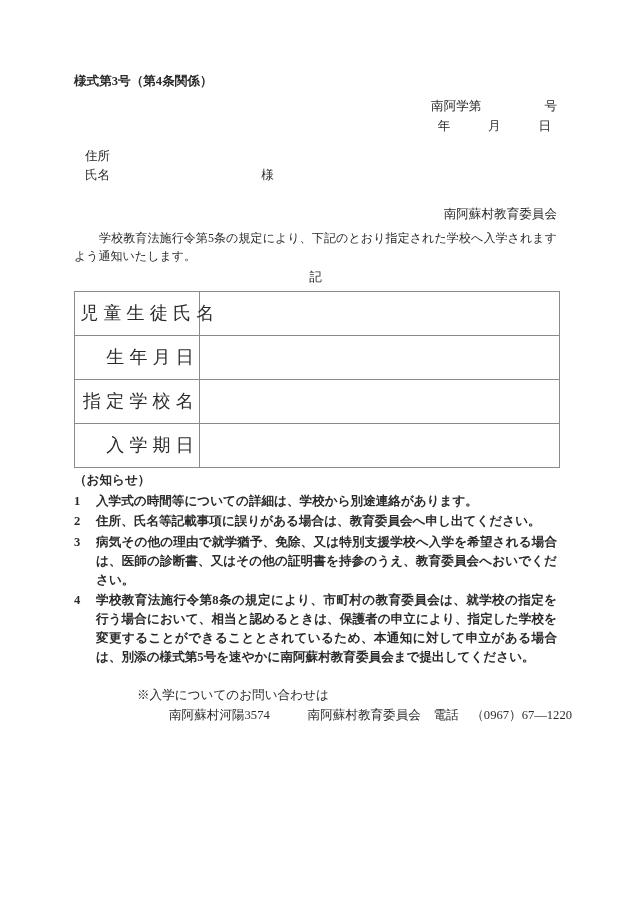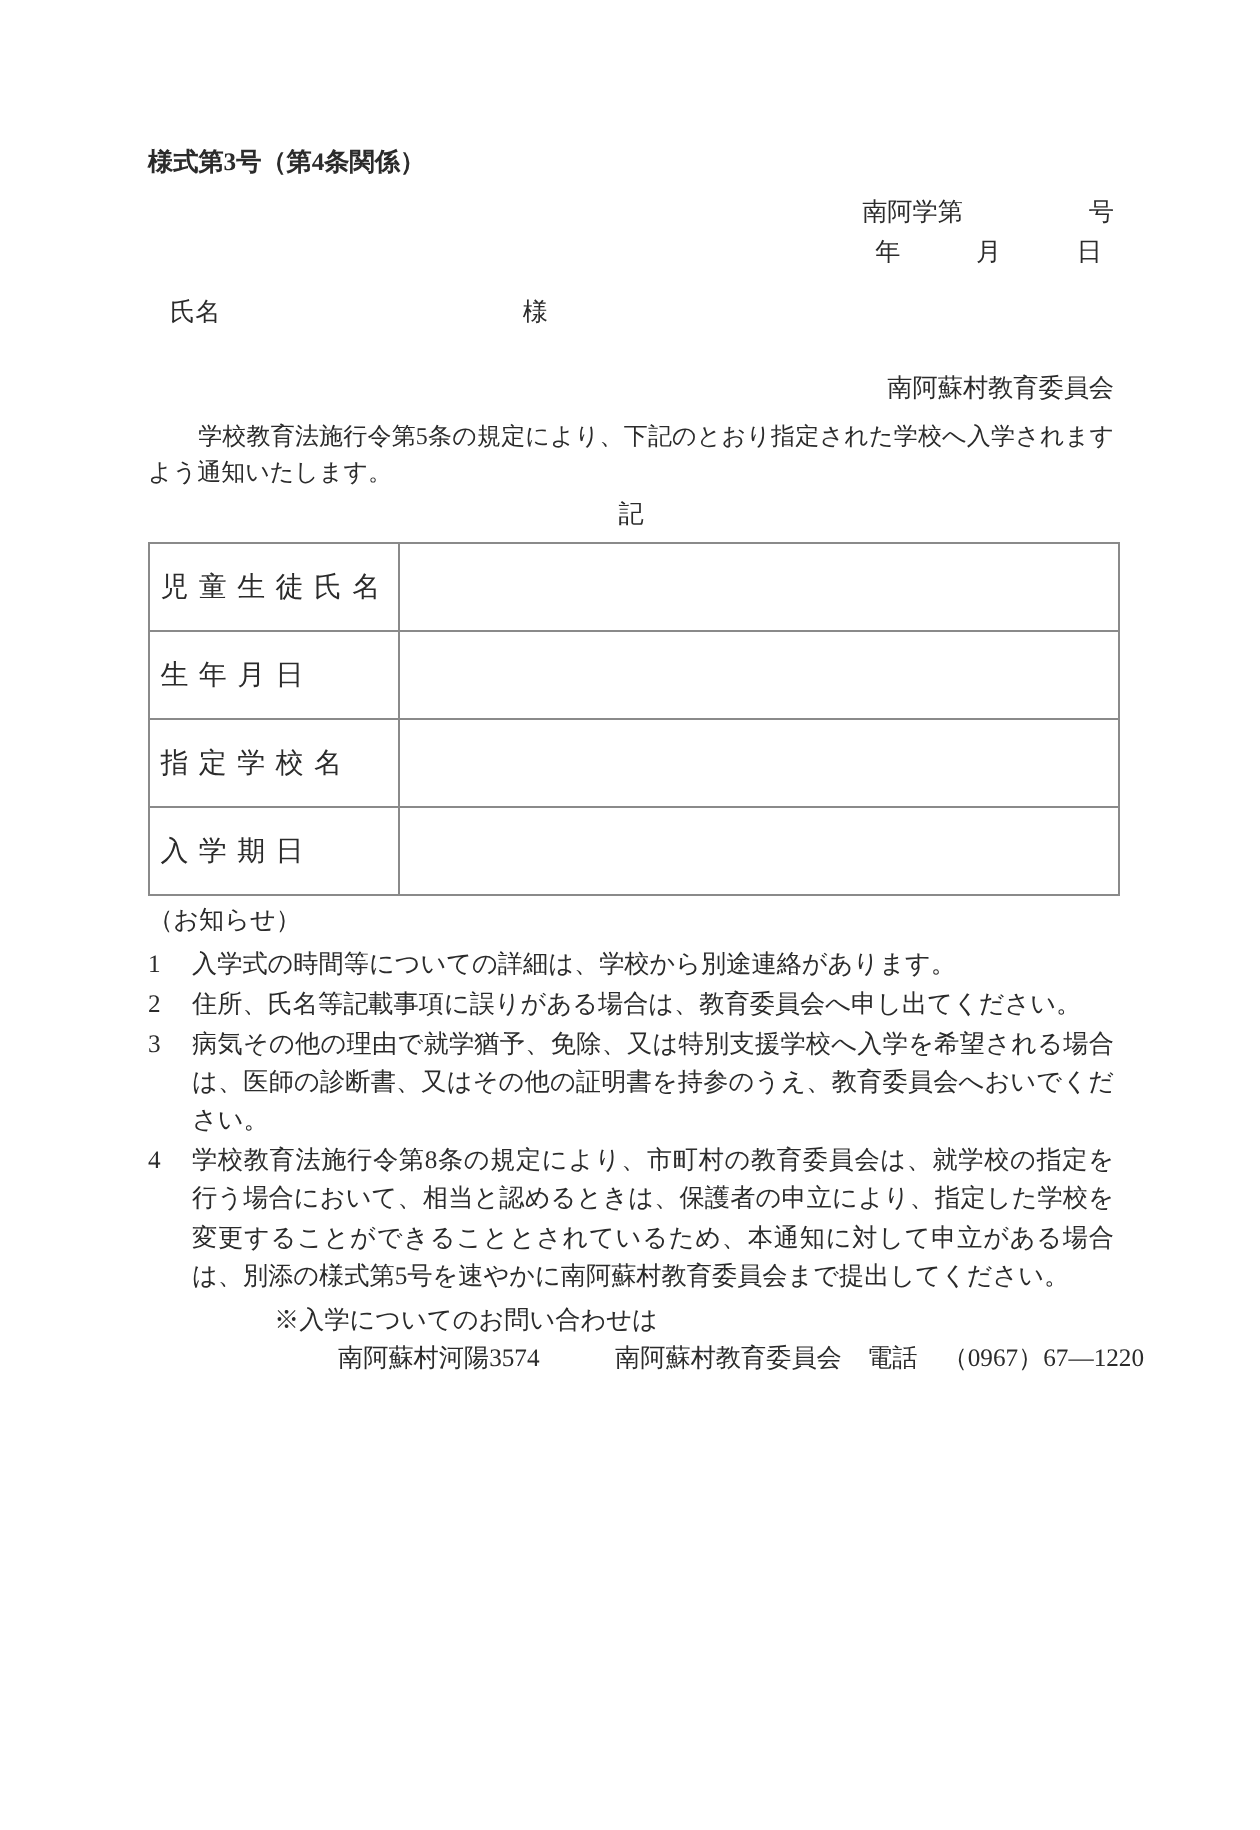--- a/index.html
+++ b/index.html
@@ -102,34 +102,35 @@
     table-layout: fixed;
   }
   table.form-table td {
     border: 1px solid #8a8a8a;
     height: 43px;
     padding: 0;
     vertical-align: middle;
   }
   td.lbl {
     width: 124px;
-    font-size: 14px;
-    text-align: left;
+    font-size: 18px;
+    text-align: right;
     white-space: pre;
   }
   td.lbl span {
     display: inline-block;
     letter-spacing: 5.2px;
     text-indent: 5.2px;
   }
   td.val { width: 359px; }
 
   
   .notices {
     margin-top: 6px;
+    font-weight: bold;
   }
   .notice-head {
     font-size: 12.6px;
     line-height: 1.0;
     margin-bottom: 6px;
     white-space: pre;
   }
   .notice-item {
     display: flex;
     font-size: 12.6px;
@@ -141,21 +142,21 @@
     flex: 0 0 22px;
     white-space: pre;
   }
   .notice-item .txt {
     flex: 1 1 auto;
     text-align: justify;
   }
 
   
   .contact {
-    margin-top: 3px;
+    margin-top: 19px;
   }
   .contact .c-line1 {
     font-size: 12.6px;
     line-height: 1.52;
     padding-left: 63px;
     white-space: pre;
   }
   .contact .c-line2 {
     font-size: 12.6px;
     line-height: 1.52;
@@ -169,20 +170,21 @@
 <div class="page">
 
   <div class="t form-no">様式第3号（第4条関係）</div>
 
   <div class="doc-meta">
     <span class="t line doc-no">南阿学第　　　　　号</span>
     <span class="t line doc-date">年　　　月　　　日</span>
   </div>
 
   <div class="addressee">
+    <span class="t line">住所</span>
     <span class="t line">氏名　　　　　　　　　　　　様</span>
   </div>
 
   <div class="t issuer">南阿蘇村教育委員会</div>
 
 
   <div class="body-para">　学校教育法施行令第5条の規定により、下記のとおり指定された学校へ入学されますよう通知いたします。</div>
 
   <div class="t ki">記</div>
 

